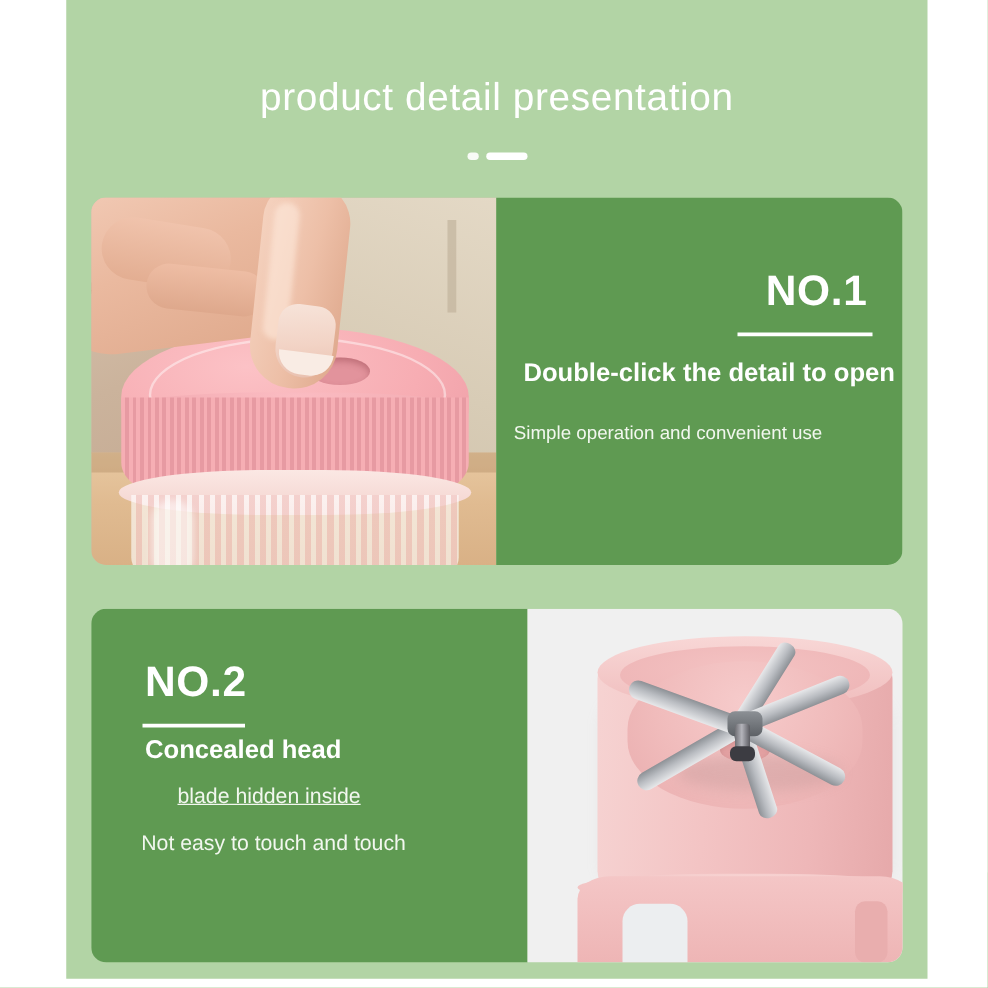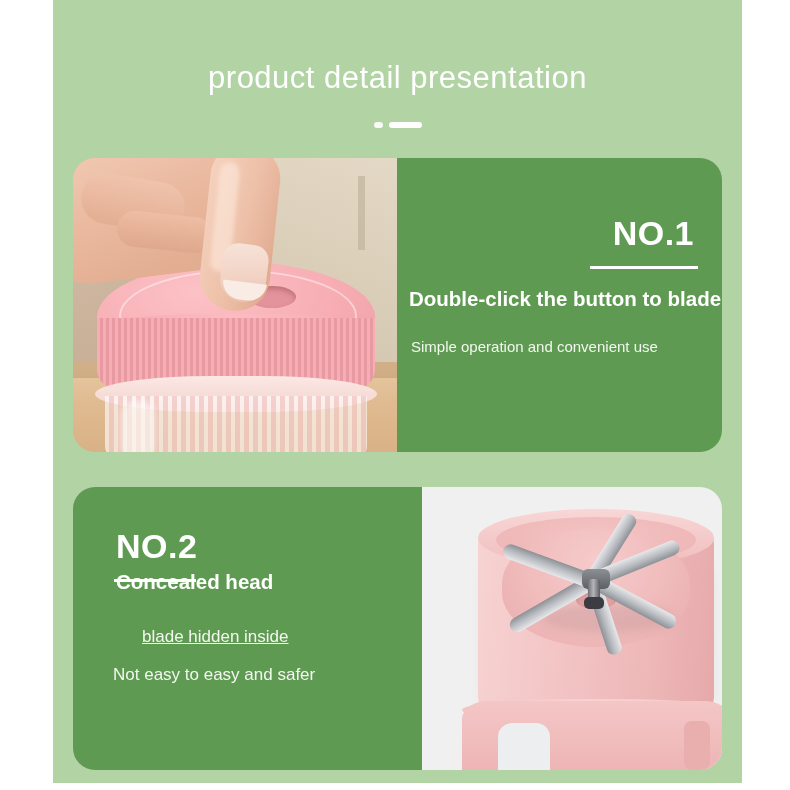--- a/index.html
+++ b/index.html
@@ -37,21 +37,21 @@
   .divider .dot{
     display:block;width:9px;height:6px;border-radius:3px;background:#ffffff;opacity:.9;
   }
   .divider .bar{
     display:block;width:33px;height:6px;border-radius:3px;background:#ffffff;
   }
 
   
   .card{
     position:absolute;left:73px;width:649px;
-    border-radius:22px;overflow:hidden;
+    border-radius:12px;overflow:hidden;
     display:flex;
     text-align:right;
   }
   .card-1{top:158px;height:294px;}
   .card-2{top:487px;height:283px;}
 
   .photo{position:relative;overflow:hidden;flex:0 0 auto;}
   .panel{position:relative;flex:1 1 auto;background:#5f9a52;}
 
   
@@ -128,21 +128,21 @@
   
   .panel-2{flex:0 0 321px;background:#5f9a52;padding-left:28px;}
   .p2-no{
     position:absolute;left:43px;top:40px;
     color:#ffffff;font-size:34px;font-weight:700;letter-spacing:0.5px;
   }
   .p2-noRule{
     position:absolute;left:41px;top:92px;width:82px;height:3px;background:#ffffff;
   }
   .p2-head{
-    position:absolute;left:43px;top:83px;
+    position:absolute;left:43px;top:101px;
     color:#ffffff;font-size:20.5px;font-weight:700;white-space:nowrap;
   }
   .p2-line1{
     position:absolute;left:69px;top:140px;
     color:#f2f7ef;font-size:17px;font-weight:400;white-space:nowrap;text-decoration:underline;
   }
   .p2-line2{
     position:absolute;left:40px;top:178px;
     color:#f2f7ef;font-size:17px;font-weight:400;white-space:nowrap;
   }
@@ -230,34 +230,34 @@
       <div class="ph1-knuck2"></div>
       <div class="ph1-finger"></div>
       <div class="ph1-fingerHL"></div>
       <div class="ph1-nail"></div>
       <div class="ph1-nailTip"></div>
     </div>
 
     <div class="panel panel-1">
       <div class="p1-no">NO.1</div>
       <div class="p1-noRule"></div>
-      <div class="p1-head">Double-click the button to blade</div>
+      <div class="p1-head">Double-click the detail to open</div>
       <div class="p1-sub">Simple operation and convenient use</div>
     </div>
 
   </div>
 
   <div class="card card-2">
 
     <div class="panel panel-2">
       <div class="p2-no">NO.2</div>
       <div class="p2-noRule"></div>
       <div class="p2-head">Concealed head</div>
       <div class="p2-line1">blade hidden inside</div>
-      <div class="p2-line2">Not easy to easy and safer</div>
+      <div class="p2-line2">Not easy to touch and touch</div>
     </div>
 
     <div class="photo photo-2">
       <div class="ph2-bodyShadow"></div>
       <div class="ph2-body"></div>
       <div class="ph2-rimOuter"></div>
       <div class="ph2-rimInner"></div>
       <div class="ph2-well"></div>
       <div class="ph2-bladeShadow"></div>
       <div class="ph2-hub"></div>

